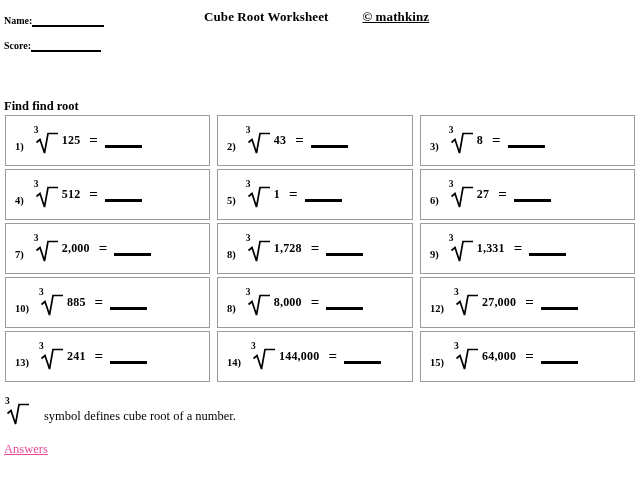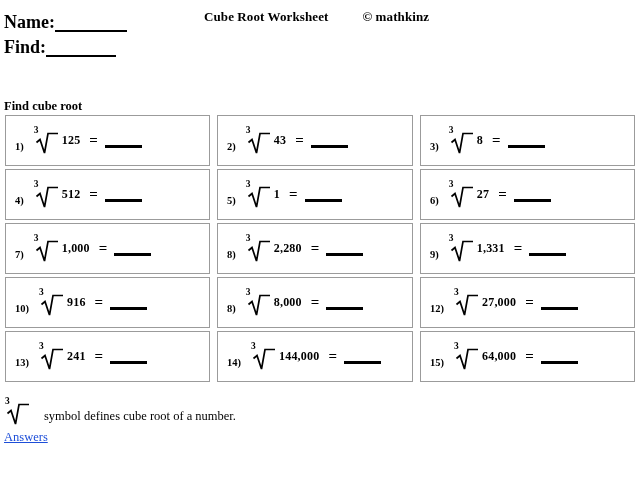--- a/index.html
+++ b/index.html
@@ -22,23 +22,23 @@
     height: 92px;
   }
   .fields {
     position: absolute;
     left: 4px;
     top: 8px;
     width: 190px;
   }
   .field-row {
     display: flex;
-    align-items: flex-end;
+    align-items: center;
     height: 25px;
-    font-size: 18px;
+    font-size: 10px;
     font-weight: bold;
   }
   .field-label {
     white-space: pre;
   }
   .field-blank {
     flex: 0 0 auto;
     border-bottom: 2.5px solid #000;
     height: 12px;
     margin-bottom: 1px;
@@ -54,20 +54,21 @@
     display: flex;
     align-items: flex-end;
     font-weight: bold;
     font-size: 13px;
     white-space: pre;
   }
   .title-main { letter-spacing: 0.1px; }
   .title-credit {
     margin-left: 34px;
     letter-spacing: 0.1px;
+    text-decoration: underline;
   }
 
   .section-title {
     position: absolute;
     left: 4px;
     top: 99px;
     font-size: 12.5px;
     font-weight: bold;
   }
 
@@ -175,50 +176,50 @@
     margin-bottom: 2px;
     text-align: right;
   }
   .note {
     font-size: 12.5px;
     font-weight: bold;
     margin-top: 9px;
   }
   .answers-link {
     display: inline-block;
-    margin-top: 4px;
+    margin-top: 16px;
     font-size: 12.5px;
-    color: #1d4ed8;
+    color: #ec4899;
     text-decoration: underline;
     cursor: pointer;
     font-family: Liberation Serif, serif;
   }
 </style>
 </head>
 <body>
 
 <div class="header">
 
   <div class="fields">
     <div class="field-row">
       <span class="field-label">Name:</span>
       <span class="field-blank blank-name"></span>
     </div>
     <div class="field-row">
-      <span class="field-label">Find:</span>
+      <span class="field-label">Score:</span>
       <span class="field-blank blank-score"></span>
     </div>
   </div>
 
   <div class="title-wrap">
     <span class="title-main">Cube Root Worksheet</span>
     <span class="title-credit">© mathkinz</span>
   </div>
 
-  <div class="section-title">Find cube root</div>
+  <div class="section-title">Find find root</div>
 </div>
 
 <div class="grid" id="problem-grid">
     <div class="grid-row">
       <div class="cell c1">
         <span class="num">1)</span>
         <span class="expr"><span class="radical"><span class="idx">3</span><svg width="26" height="28" viewBox="0 0 26 28" aria-hidden="true">
               <path d="M3.5,15.5 L7,12.5 L11.5,26 L15,6.5 L25,6.5" fill="none" stroke="#000" stroke-width="1.7" stroke-linejoin="miter" stroke-linecap="butt"></path>
             </svg></span><span class="radicand">125</span><span class="eq">=</span><span class="answer-blank"></span></span>
       </div>
@@ -253,41 +254,41 @@
         <span class="expr"><span class="radical"><span class="idx">3</span><svg width="26" height="28" viewBox="0 0 26 28" aria-hidden="true">
               <path d="M3.5,15.5 L7,12.5 L11.5,26 L15,6.5 L25,6.5" fill="none" stroke="#000" stroke-width="1.7" stroke-linejoin="miter" stroke-linecap="butt"></path>
             </svg></span><span class="radicand">27</span><span class="eq">=</span><span class="answer-blank"></span></span>
       </div>
     </div>
     <div class="grid-row">
       <div class="cell c1">
         <span class="num">7)</span>
         <span class="expr"><span class="radical"><span class="idx">3</span><svg width="26" height="28" viewBox="0 0 26 28" aria-hidden="true">
               <path d="M3.5,15.5 L7,12.5 L11.5,26 L15,6.5 L25,6.5" fill="none" stroke="#000" stroke-width="1.7" stroke-linejoin="miter" stroke-linecap="butt"></path>
-            </svg></span><span class="radicand">1,000</span><span class="eq">=</span><span class="answer-blank"></span></span>
+            </svg></span><span class="radicand">2,000</span><span class="eq">=</span><span class="answer-blank"></span></span>
       </div>
       <div class="cell c2">
         <span class="num">8)</span>
         <span class="expr"><span class="radical"><span class="idx">3</span><svg width="26" height="28" viewBox="0 0 26 28" aria-hidden="true">
               <path d="M3.5,15.5 L7,12.5 L11.5,26 L15,6.5 L25,6.5" fill="none" stroke="#000" stroke-width="1.7" stroke-linejoin="miter" stroke-linecap="butt"></path>
-            </svg></span><span class="radicand">2,280</span><span class="eq">=</span><span class="answer-blank"></span></span>
+            </svg></span><span class="radicand">1,728</span><span class="eq">=</span><span class="answer-blank"></span></span>
       </div>
       <div class="cell c3">
         <span class="num">9)</span>
         <span class="expr"><span class="radical"><span class="idx">3</span><svg width="26" height="28" viewBox="0 0 26 28" aria-hidden="true">
               <path d="M3.5,15.5 L7,12.5 L11.5,26 L15,6.5 L25,6.5" fill="none" stroke="#000" stroke-width="1.7" stroke-linejoin="miter" stroke-linecap="butt"></path>
             </svg></span><span class="radicand">1,331</span><span class="eq">=</span><span class="answer-blank"></span></span>
       </div>
     </div>
     <div class="grid-row">
       <div class="cell c1">
         <span class="num">10)</span>
         <span class="expr"><span class="radical"><span class="idx">3</span><svg width="26" height="28" viewBox="0 0 26 28" aria-hidden="true">
               <path d="M3.5,15.5 L7,12.5 L11.5,26 L15,6.5 L25,6.5" fill="none" stroke="#000" stroke-width="1.7" stroke-linejoin="miter" stroke-linecap="butt"></path>
-            </svg></span><span class="radicand">916</span><span class="eq">=</span><span class="answer-blank"></span></span>
+            </svg></span><span class="radicand">885</span><span class="eq">=</span><span class="answer-blank"></span></span>
       </div>
       <div class="cell c2">
         <span class="num">8)</span>
         <span class="expr"><span class="radical"><span class="idx">3</span><svg width="26" height="28" viewBox="0 0 26 28" aria-hidden="true">
               <path d="M3.5,15.5 L7,12.5 L11.5,26 L15,6.5 L25,6.5" fill="none" stroke="#000" stroke-width="1.7" stroke-linejoin="miter" stroke-linecap="butt"></path>
             </svg></span><span class="radicand">8,000</span><span class="eq">=</span><span class="answer-blank"></span></span>
       </div>
       <div class="cell c3">
         <span class="num">12)</span>
         <span class="expr"><span class="radical"><span class="idx">3</span><svg width="26" height="28" viewBox="0 0 26 28" aria-hidden="true">

